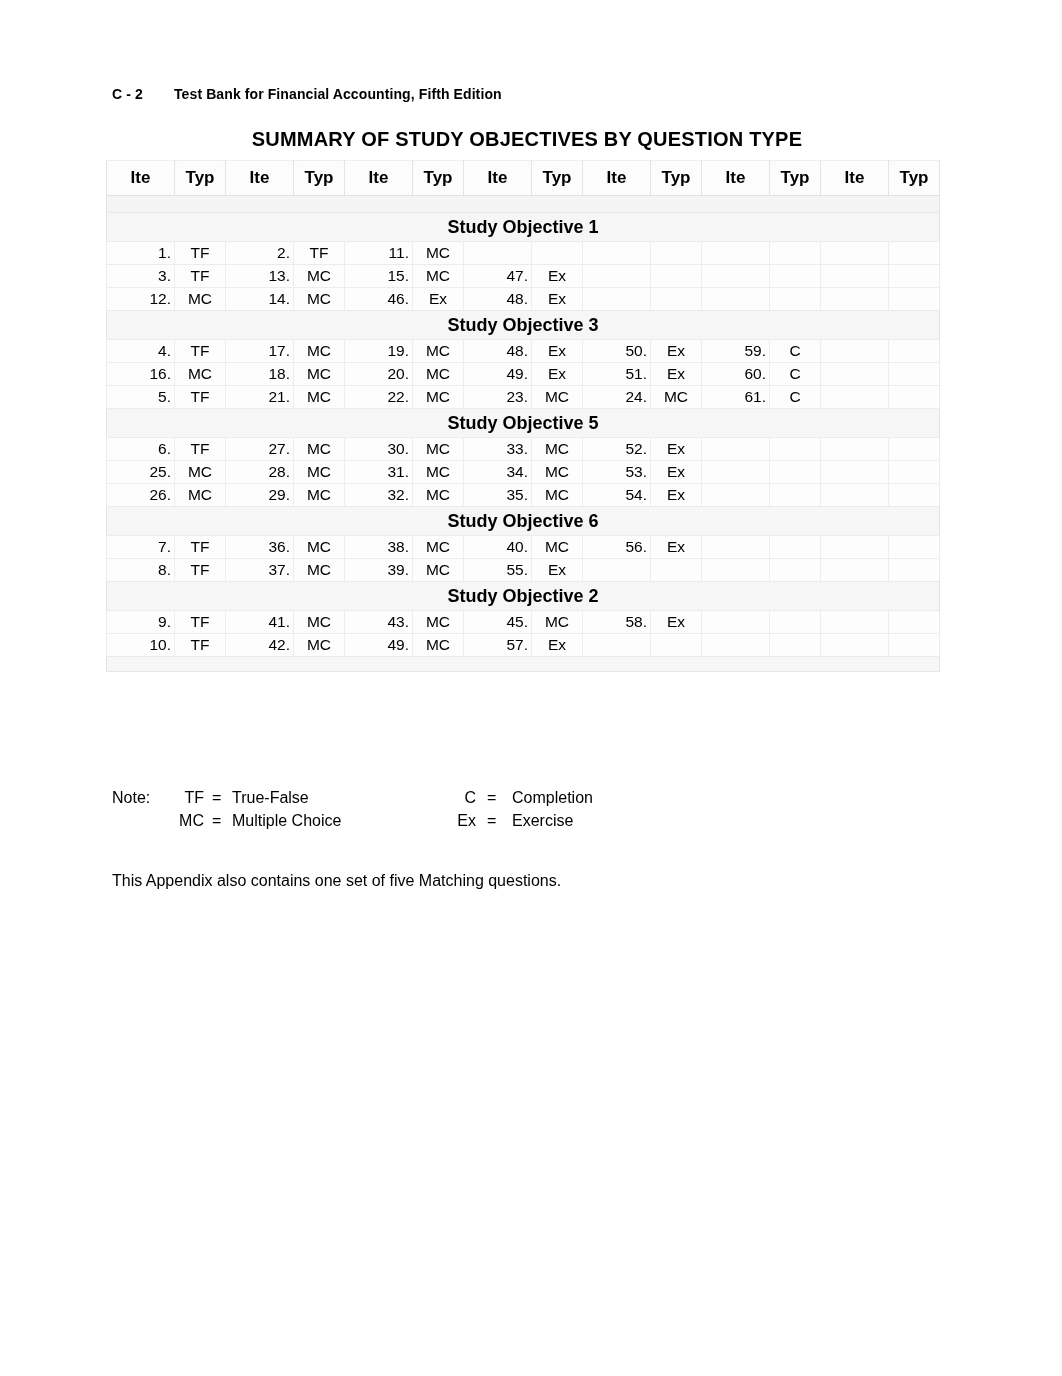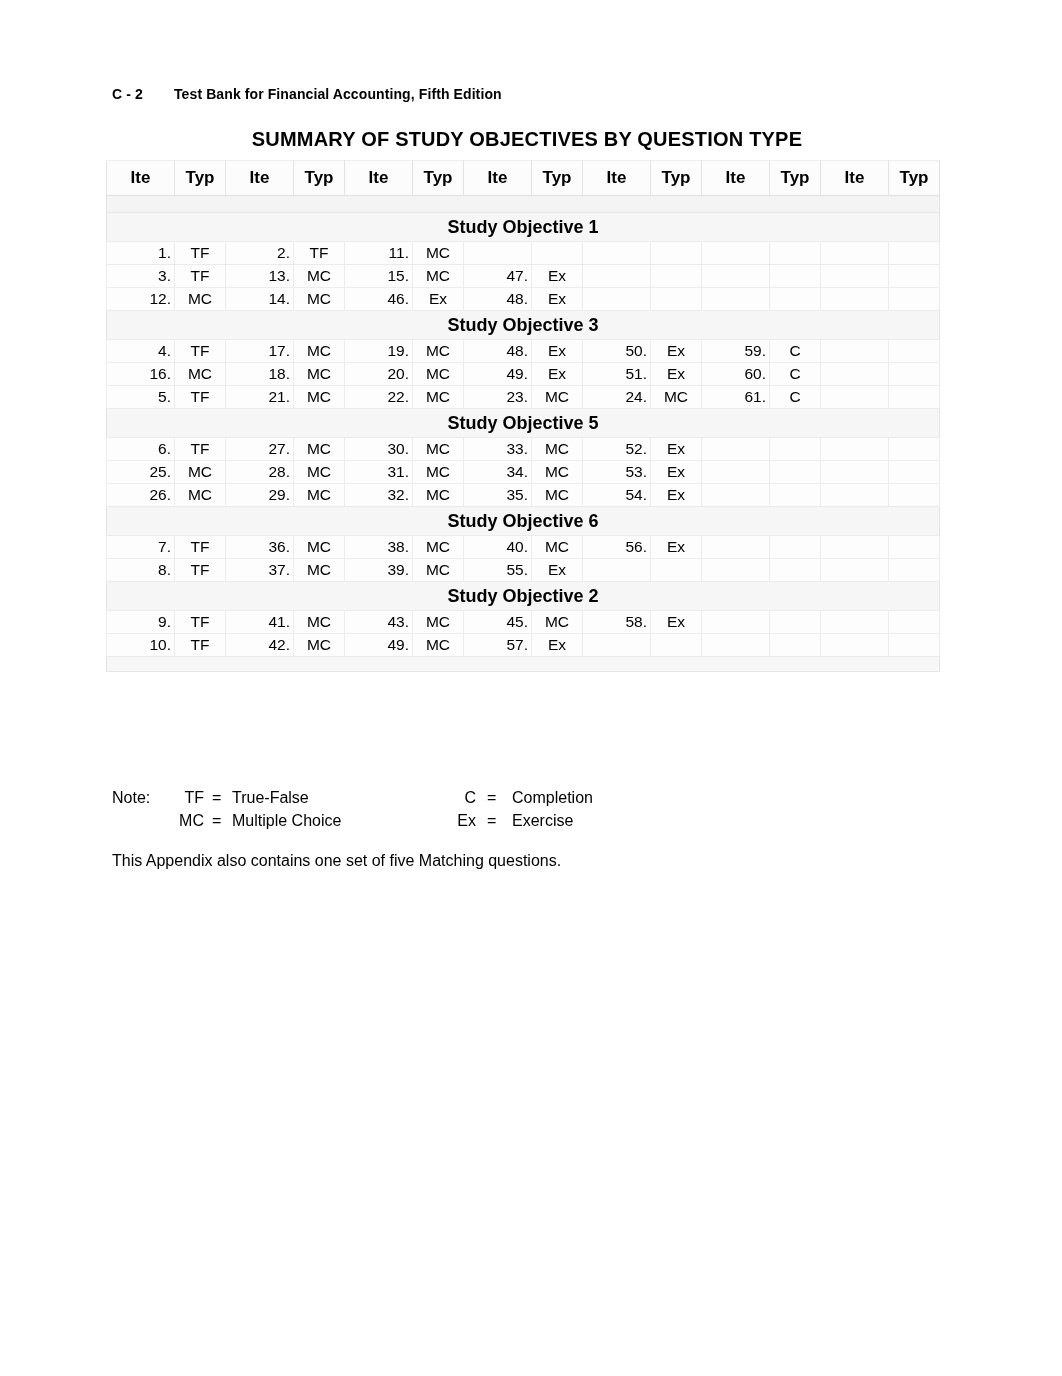--- a/index.html
+++ b/index.html
@@ -181,21 +181,21 @@
     left: 375px;
   }
   .note-def-2 {
     position: absolute;
     left: 400px;
   }
 
   .appendix-note {
     position: absolute;
     left: 112px;
-    top: 852px;
+    top: 872px;
     width: 780px;
     font-size: 16px;
     white-space: nowrap;
   }
 </style>
 </head>
 <body>
 
 <div class="page">
 

